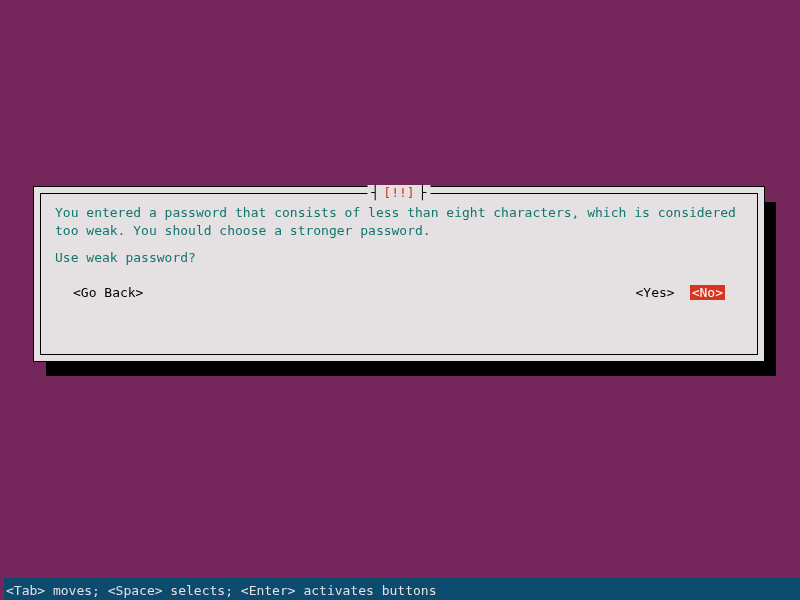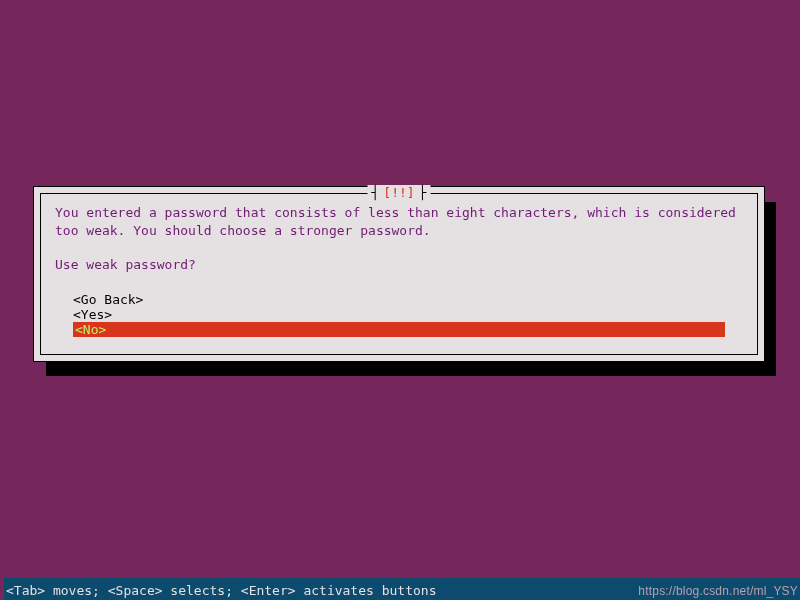--- a/index.html
+++ b/index.html
@@ -44,40 +44,39 @@
     background: #e5e1e2;
     padding: 0 4px;
     color: #d9341c;
     white-space: nowrap;
     display: flex;
     align-items: center;
     gap: 4px;
   }
   .title-bracket { color: #000; }
   .body-text {
-    color: #701a75;
+    color: #0f766e;
     line-height: 1.35;
     white-space: pre-wrap;
   }
-  .question { margin-top: 17px; }
+  .question { margin-top: 10px; }
   .button-row {
     display: flex;
     margin-top: 18px;
     padding: 0 18px 0 18px;
-    flex-direction: column;
   }
   .btn {
     cursor: pointer;
     white-space: nowrap;
   }
   .spacer { flex: 1; }
   .btn-yes { margin-right: 15px; }
   .btn-no {
     background: #d9341c;
-    color: #bef264;
+    color: #ffffff;
     padding: 0 2px;
   }
   .footer-bar {
     position: absolute;
     left: 4px;
     bottom: 0;
     width: 800px;
     height: 22px;
     background: #0c4a6e;
     color: #e5e1e2;
@@ -114,14 +113,13 @@
       <span class="btn">&lt;Go Back&gt;</span>
       <span class="spacer"></span>
       <span class="btn btn-yes">&lt;Yes&gt;</span>
       <span class="btn btn-no">&lt;No&gt;</span>
     </div>
   </div>
 </div>
 
 <div class="footer-bar">
   <span>&lt;Tab&gt; moves; &lt;Space&gt; selects; &lt;Enter&gt; activates buttons</span>
-  <span class="watermark">https://blog.csdn.net/ml_YSY</span>
 </div>
 
 </body></html>

